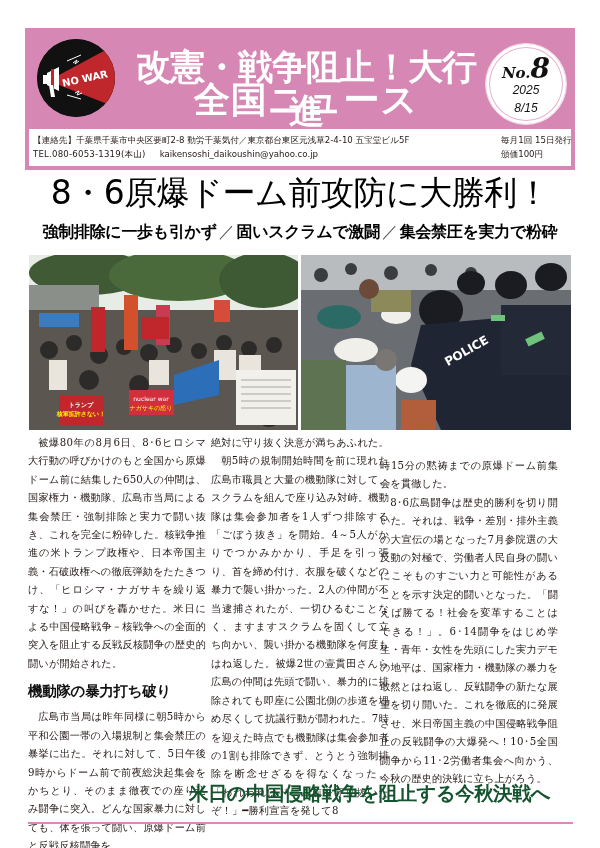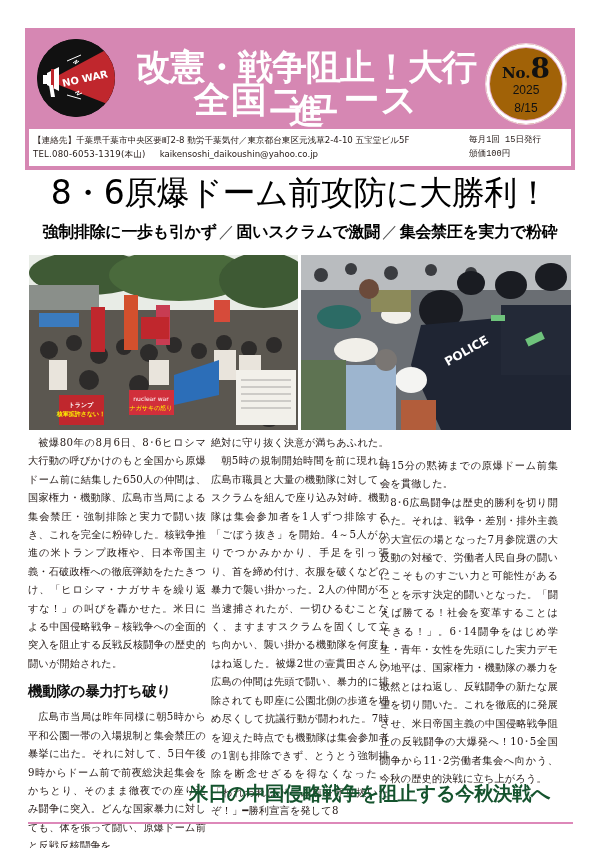--- a/index.html
+++ b/index.html
@@ -21,38 +21,38 @@
     font-family: "DejaVu Sans", sans-serif; font-weight: bold; color: #ffffff;
     font-size: 35px; letter-spacing: -1px; line-height: 44px;
   }
   .title-line2 {
     position: absolute; left: 96px; top: 50px; width: 370px; text-align: center;
     font-family: "DejaVu Sans", sans-serif; font-weight: bold; color: #ffffff;
     font-size: 36px; letter-spacing: 1px; line-height: 44px;
   }
   .issue-badge {
     position: absolute; left: 460px; top: 15px; width: 82px; height: 82px;
-    border-radius: 50%; background: #a16207; border: 1.5px solid #f3d6e5;
+    border-radius: 50%; background: #ffffff; border: 1.5px solid #f3d6e5;
     box-shadow: 0 0 0 3px #ffffff inset, 0 0 0 4px #e6b3cf inset;
-    text-align: center; color: #111;
+    text-align: center; color: #111; font-style: italic;
   }
   .issue-no { position: absolute; left: 0; right: 0; top: 11px; font-family: "DejaVu Serif", serif; }
   .issue-no .no-prefix { font-size: 15px; font-weight: bold; }
   .issue-no .no-num { font-size: 28px; font-weight: bold; line-height: 28px; }
   .issue-year { position: absolute; left: 0; right: 0; top: 40px; font-family: "Liberation Sans", sans-serif; font-size: 12px; line-height: 13px; }
   .issue-date { position: absolute; left: 0; right: 0; top: 58px; font-family: "Liberation Sans", sans-serif; font-size: 12px; line-height: 13px; }
 
   .contact-box {
     position: absolute; left: 4px; top: 101px; width: 542px; height: 37px;
     background: #ffffff;
     font-family: "DejaVu Sans", sans-serif; font-size: 8.6px; line-height: 14px;
     color: #231815; padding: 4px 8px 0 4px;
   }
   .contact-left { position: absolute; left: 4px; top: 4px; white-space: nowrap; }
-  .contact-right { position: absolute; left: 440px; top: 4px; white-space: nowrap; font-family: Liberation Mono, monospace; }
+  .contact-right { position: absolute; left: 472px; top: 4px; white-space: nowrap; }
   .contact-left .tel { letter-spacing: 0.2px; }
   .contact-left .email { margin-left: 14px; }
 
   
   .headline {
     position: absolute; left: 20px; top: 173px; width: 560px; text-align: center;
     font-family: "DejaVu Sans", sans-serif; font-weight: normal; color: #000;
     font-size: 33px; line-height: 40px; letter-spacing: -0.5px;
   }
   .subheadline {

